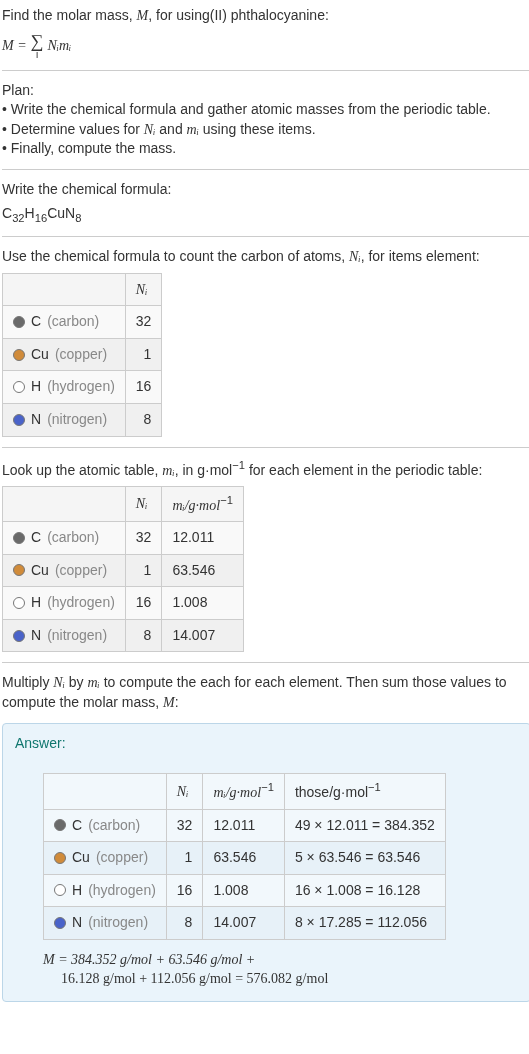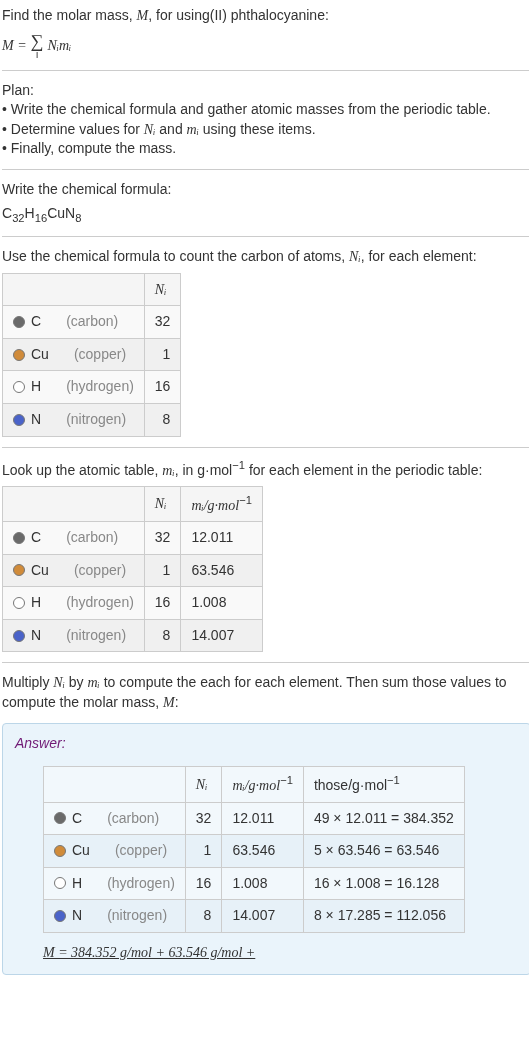--- a/index.html
+++ b/index.html
@@ -71,48 +71,45 @@
     border: 1px solid #777;
     display: inline-block;
     flex: 0 0 auto;
   }
   .swatch.c   { background: #6a6a6a; }
   .swatch.cu  { background: #d08b3a; }
   .swatch.h   { background: #ffffff; }
   .swatch.n   { background: #4a63c9; }
   .paren {
     color: #888;
-    margin-left: 19px;
   }
   .answer-box {
     background: #eaf4fb;
     border: 1px solid #bcd6e8;
     border-radius: 4px;
     padding: 10px 12px 12px 12px;
     margin-top: 10px;
   }
   .answer-box table.data th,
   .answer-box table.data td {
     background: #f2f8fc;
   }
   .answer-box tbody tr:nth-child(even) td {
     background: #e7f1f8;
   }
   .answer-box .answer-label {
-    color: #701a75;
-    margin-bottom: 13px;
-    font-style: italic;
+    color: #0f766e;
+    margin-bottom: 20px;
   }
   .formula-line {
     margin: 6px 0;
   }
   .formula-block {
     margin-left: 28px;
     font-family: "Times New Roman", serif;
-    text-decoration: underline;
   }
   .sigma {
     font-size: 18px;
     display: inline-block;
     vertical-align: middle;
     text-align: center;
     line-height: 1;
   }
   .sigma .sub {
     font-size: 10px;
@@ -153,21 +150,21 @@
   <div>Write the chemical formula:</div>
   <div style="margin-top:4px;">
     C<sub>32</sub>H<sub>16</sub>CuN<sub>8</sub>
   </div>
 </div>
 
 <hr>
 
 <div class="section">
   <div>
-    <span>Use the chemical formula to count the carbon of atoms, </span><span class="math-italic">Nᵢ</span><span>, for each element:</span>
+    <span>Use the chemical formula to count the carbon of atoms, </span><span class="math-italic">Nᵢ</span><span>, for items element:</span>
   </div>
 
   <table class="data">
     <thead>
       <tr>
         <th></th>
         <th><span class="math-italic">Nᵢ</span></th>
       </tr>
     </thead>
     <tbody>
@@ -345,15 +342,16 @@
             </td>
           <td class="num">8</td>
           <td>14.007</td>
           <td>8 × 17.285 = 112.056</td>
         </tr>
       </tbody>
     </table>
 
     <div class="formula-block" style="margin-top:10px;">
       <div><span class="math-italic">M = 384.352 g/mol + 63.546 g/mol +</span></div>
+      <div style="padding-left:18px;"><span>16.128 g/mol + 112.056 g/mol = 576.082 g/mol</span></div>
     </div>
   </div>
 </div>
 
 </body></html>

